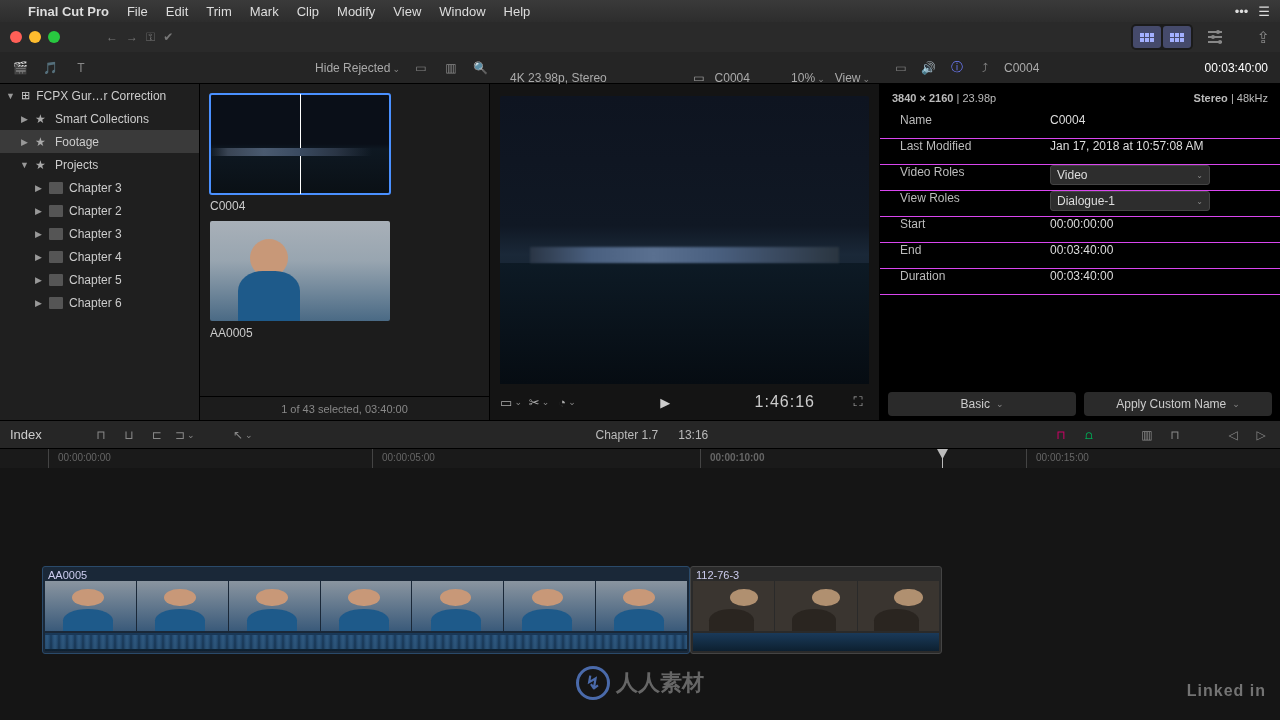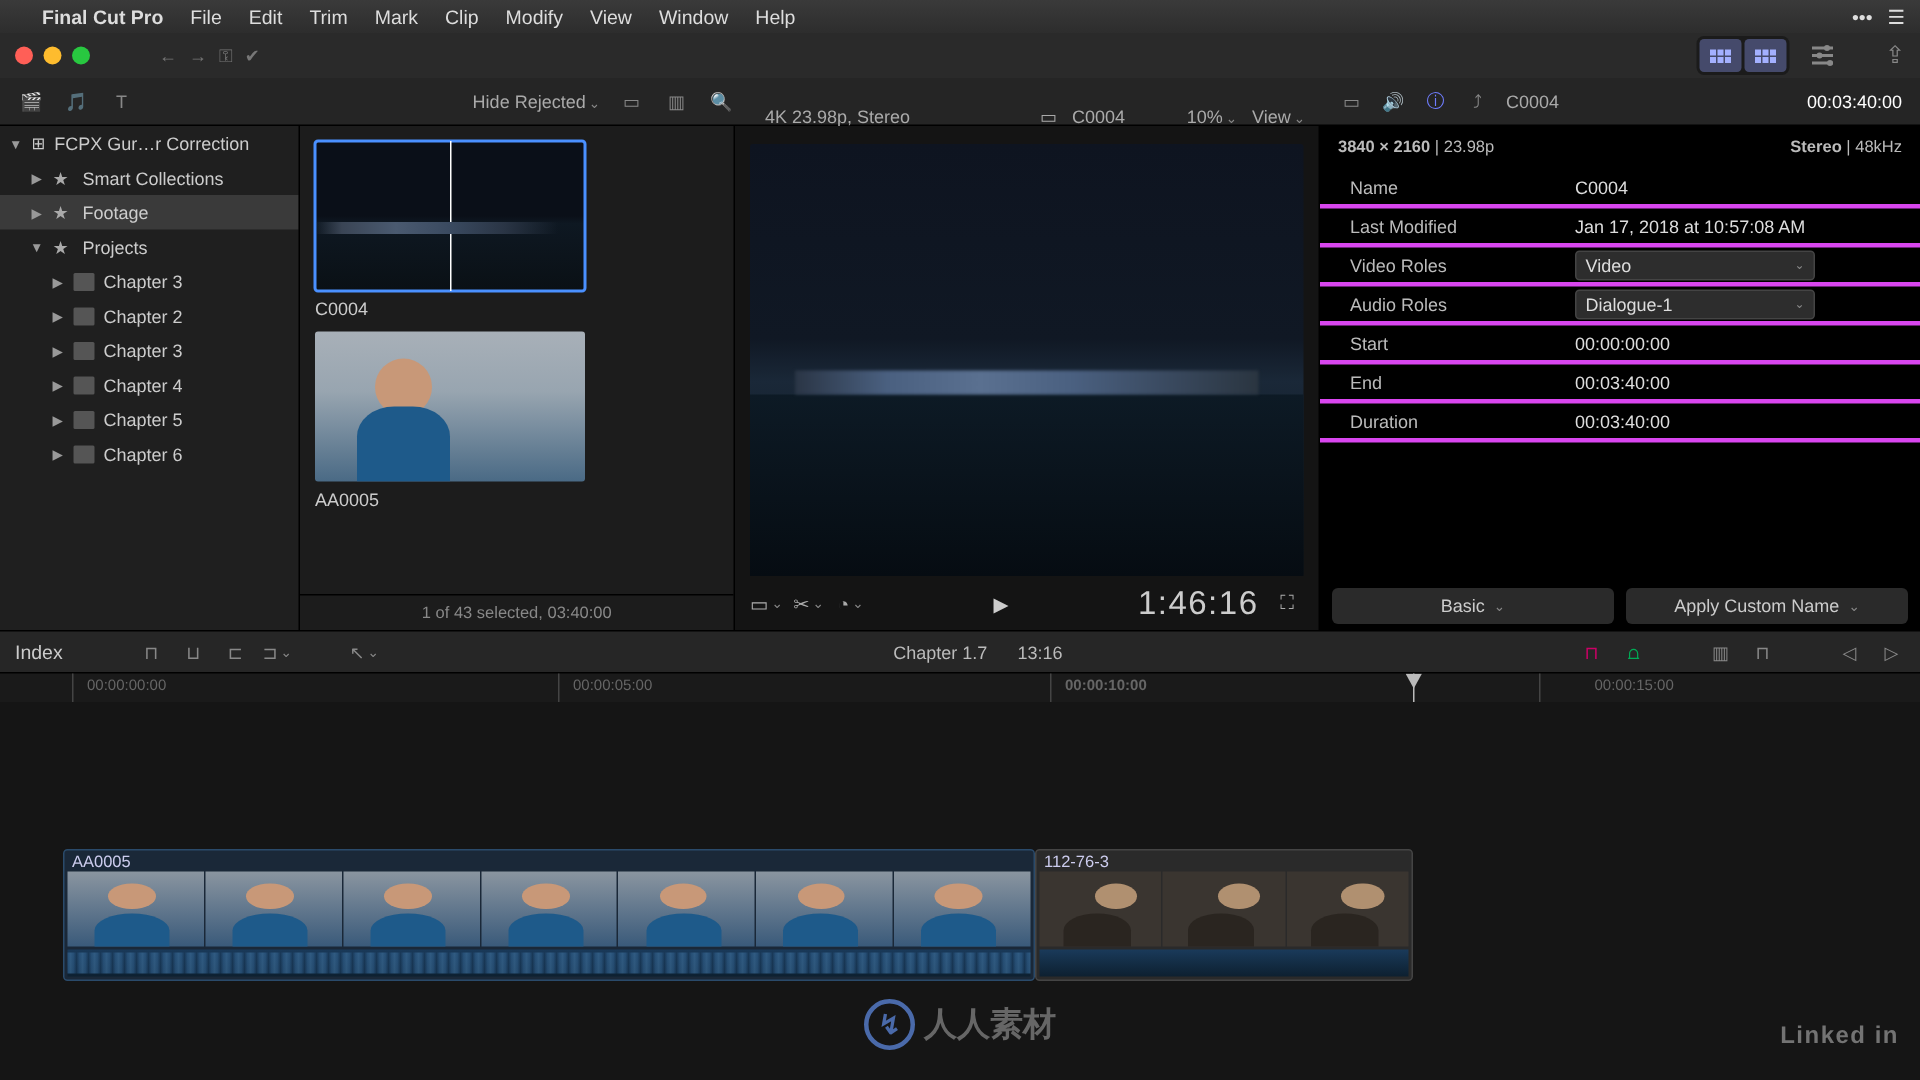--- a/index.html
+++ b/index.html
@@ -69,31 +69,31 @@
 .thumb .img.woman::after { content:''; position:absolute; left:28px; top:50px; width:62px; height:50px; background:#1e5a8a; border-radius:40% 40% 0 0; }
 .thumb .lbl { font-size:12px; margin-top:5px; color:#ccc; }
 .bstatus { height:24px; border-top:1px solid #000; display:flex; align-items:center; justify-content:center; font-size:11px; color:#888; }
 
 
 .viewer { flex:1; background:#141414; display:flex; flex-direction:column; border-right:1px solid #000; }
 .vimg { flex:1; margin:12px 10px 0; background:linear-gradient(#0e1420 0%,#101824 45%,#1a2838 55%,#0a1218 100%); position:relative; border-radius:2px; }
 .vimg::after { content:''; position:absolute; bottom:42%; left:8%; right:8%; height:16px; background:linear-gradient(to right, #2a3545 0%, #4a6080 20%, #5a7090 40%, #4a6080 60%, #3a4a60 80%, #2a3540 100%); filter:blur(1px); }
 .vimg::before { content:''; position:absolute; bottom:0; left:0; right:0; height:42%; background:linear-gradient(#0d1a25,#060c12); }
 .vctrl { height:36px; display:flex; align-items:center; padding:0 12px; gap:10px; color:#aaa; }
-.vctrl .tc { font-size:22px; color:#ccc; letter-spacing:1px; font-variant-numeric:tabular-nums; margin-left:auto; margin-right:0; }
+.vctrl .tc { font-size:16px; color:#ccc; letter-spacing:1px; font-variant-numeric:tabular-nums; margin-left:auto; margin-right:24px; }
 .vctrl .play { font-size:13px; color:#ccc; margin-left:auto; }
 .vbtn { width:18px; height:18px; display:flex; align-items:center; justify-content:center; font-size:13px; }
 
 
 .inspector { width:400px; background:#000000; display:flex; flex-direction:column; }
 .insphdr { padding:8px 12px; font-size:11px; color:#bbb; border-bottom:1px solid #000; }
 .insphdr .l1 { display:flex; justify-content:space-between; }
 .insphdr .l2 { color:#888; margin-top:4px; }
 .insprows { flex:1; }
-.irow { display:flex; align-items:center; height:26px; border-bottom:3px solid #d946ef; }
+.irow { display:flex; align-items:flex-start; height:26px; border-bottom:1px solid #d946ef; }
 .irow .k { width:160px; padding-left:20px; color:#bbb; font-size:12px; }
 .irow .v { flex:1; padding:0 10px; color:#ddd; font-size:12px; }
 .irow .sel { background:#2d2d2d; border:1px solid #444; border-radius:3px; padding:2px 6px; display:flex; justify-content:space-between; align-items:center; width:160px; }
 .irow .sel .chev { font-size:8px; }
 .inspftr { height:32px; display:flex; gap:8px; padding:4px 8px; }
 .inspbtn { flex:1; background:#2a2a2a; border-radius:4px; display:flex; align-items:center; justify-content:center; gap:4px; font-size:12px; color:#ccc; }
 
 
 .tltool { height:28px; background:#262626; border-top:1px solid #000; display:flex; align-items:center; padding:0 10px; gap:10px; }
 .tltool .spacer { flex:1; }
@@ -329,21 +329,21 @@
         <div class="irow">
           <div class="k">Video Roles</div>
           <div class="v">
             <div class="sel">
               <span>Video</span>
               <span class="chev">⌄</span>
             </div>
           </div>
         </div>
         <div class="irow">
-          <div class="k">Audio Roles</div>
+          <div class="k">View Roles</div>
           <div class="v">
             <div class="sel">
               <span>Dialogue-1</span>
               <span class="chev">⌄</span>
             </div>
           </div>
         </div>
         <div class="irow">
           <div class="k">Start</div>
           <div class="v"><span>00:00:00:00</span></div>
@@ -396,21 +396,21 @@
 </div>
 
 <div class="ruler" id="ruler">
 <div class="mark" style="left: 48px;"></div>
     <div class="tick" style="left: 58px;">00:00:00:00</div>
     <div class="mark" style="left: 372px;"></div>
     <div class="tick" style="left: 382px;">00:00:05:00</div>
     <div class="mark" style="left: 700px;"></div>
     <div class="tick" style="left: 710px; font-weight: bold;">00:00:10:00</div>
     <div class="mark" style="left: 1026px;"></div>
-    <div class="tick" style="left: 1036px; margin-left: 27px;">00:00:15:00</div>
+    <div class="tick" style="left: 1036px;">00:00:15:00</div>
     <div class="ph" style="left: 942px;"></div>
   </div>
 
 <div class="timeline">
   <div class="clip c1">
     <span class="title">AA0005</span>
     <div class="frames">
         <div></div>
         <div></div>
         <div></div>

